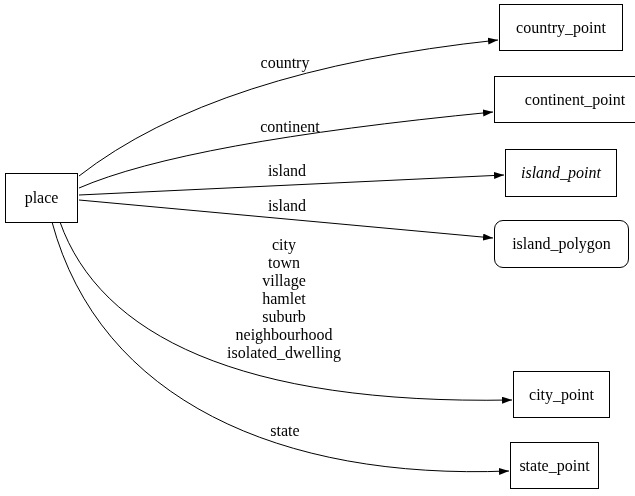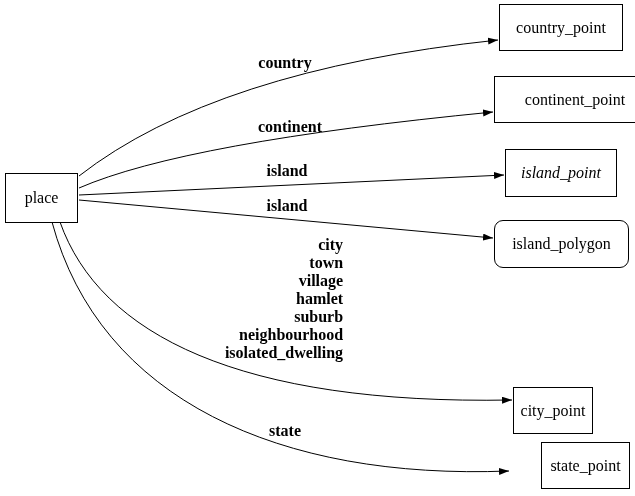--- a/index.html
+++ b/index.html
@@ -36,25 +36,24 @@
     display: flex;
     align-items: center;
     justify-content: center;
     font-size: 16px;
     line-height: 18px;
     white-space: nowrap;
   }
   .edge-label {
     position: absolute;
     transform: translateX(-50%);
-    text-align: right;
+    text-align: center;
     font-size: 16px;
     line-height: 18px;
     white-space: pre-line;
-    font-weight: bold;
   }
 </style>
 </head>
 <body>
 
 <div class="canvas">
 
   <svg class="edges" viewBox="0 0 635 496" xmlns="http://www.w3.org/2000/svg">
     <defs>
       <marker id="arrow" markerUnits="userSpaceOnUse" markerWidth="12" markerHeight="9" refX="10" refY="3.5" orient="auto">
@@ -72,23 +71,23 @@
   <div class="node" style="left:5px;   top:173px; width:73px;  height:50px;">place</div>
 
   <div class="node" style="left:499px; top:4px;   width:124px; height:47px;">country_point</div>
 
   <div class="node" style="left:494px; top:76px;  width:162px; height:47px;">continent_point</div>
 
   <div class="node" style="left:505px; top:149px; width:112px; height:48px;font-style:italic;">island_point</div>
 
   <div class="node" style="left:494px; top:220px; width:135px; height:48px;border-radius:9px;">island_polygon</div>
 
-  <div class="node" style="left:513px; top:371px; width:80px;  height:47px;margin-top:16px;">city_point</div>
+  <div class="node" style="left:513px; top:371px; width:97px;  height:47px;">city_point</div>
 
-  <div class="node" style="left:510px; top:442px; width:89px; height:47px;margin-left:31px;">state_point</div>
+  <div class="node" style="left:510px; top:442px; width:89px; height:47px;">state_point</div>
 
   <div class="edge-label" style="left:285px; top:54px;">country</div>
 
   <div class="edge-label" style="left:290px; top:118px;">continent</div>
 
   <div class="edge-label" style="left:287px; top:162px;">island</div>
 
   <div class="edge-label" style="left:287px; top:197px;">island</div>
 
   <div class="edge-label" style="left:284px; top:236px;">city

